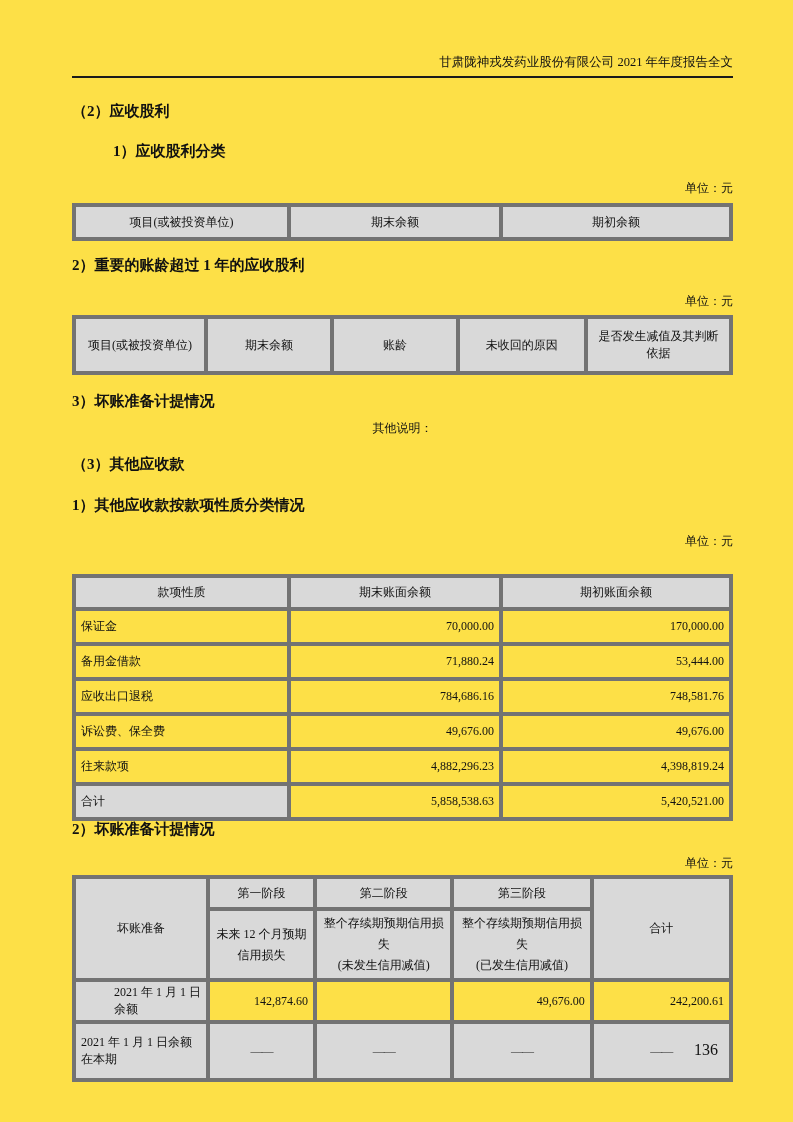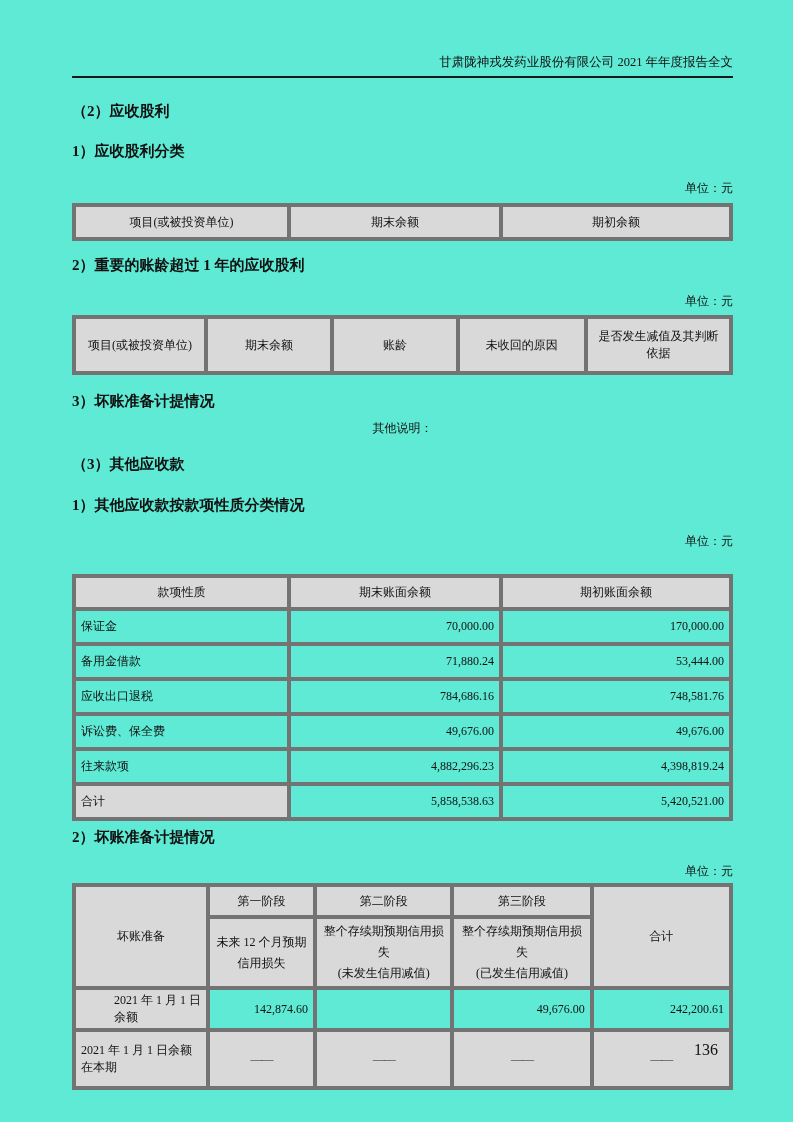--- a/index.html
+++ b/index.html
@@ -1,42 +1,42 @@
 <!DOCTYPE html>
 <html><head>
 <meta charset="utf-8">
 <style>
   html,body { margin:0; padding:0; background:#ffffff; }
   .page {
     position:relative;
     width:793px; height:1122px;
-    background:#5eead4;
+    background:#fde047;
     font-family:"Liberation Serif","DejaVu Serif",serif;
     color:#111111;
     overflow:hidden;
   }
   .content { padding:0 60px 0 72px; }
 
   .report-header {
     padding-top:55px;
     padding-bottom:7px;
     text-align:right;
     font-size:12.5px;
     line-height:14px;
     border-bottom:2px solid #1a1a1a;
   }
 
   .h-bold { font-weight:bold; font-size:15px; line-height:16px; }
   .h-s2    { margin-top:25px; }
-  .h-s2-1  { margin-top:24px; }
+  .h-s2-1  { margin-top:24px;margin-left:41px; }
   .h-s2-2  { margin-top:16px; }
   .h-s2-3  { margin-top:18px; }
   .h-s3    { margin-top:21px; }
   .h-s3-1  { margin-top:25px; }
-  .h-s3-2  { margin-top:8px; }
+  .h-s3-2  { }
 
   .plain { font-size:12px; line-height:14px; }
   .applicable { margin-top:24px; }
   .other-notes { margin-top:12px;text-align:center; }
 
   .unit { margin-top:21px; text-align:right; font-size:12px; line-height:14px; }
   .unit-1 { margin-top:22px; }
   .unit-3 { margin-top:21px; }
   .unit-4 { margin-top:19px; }
 

